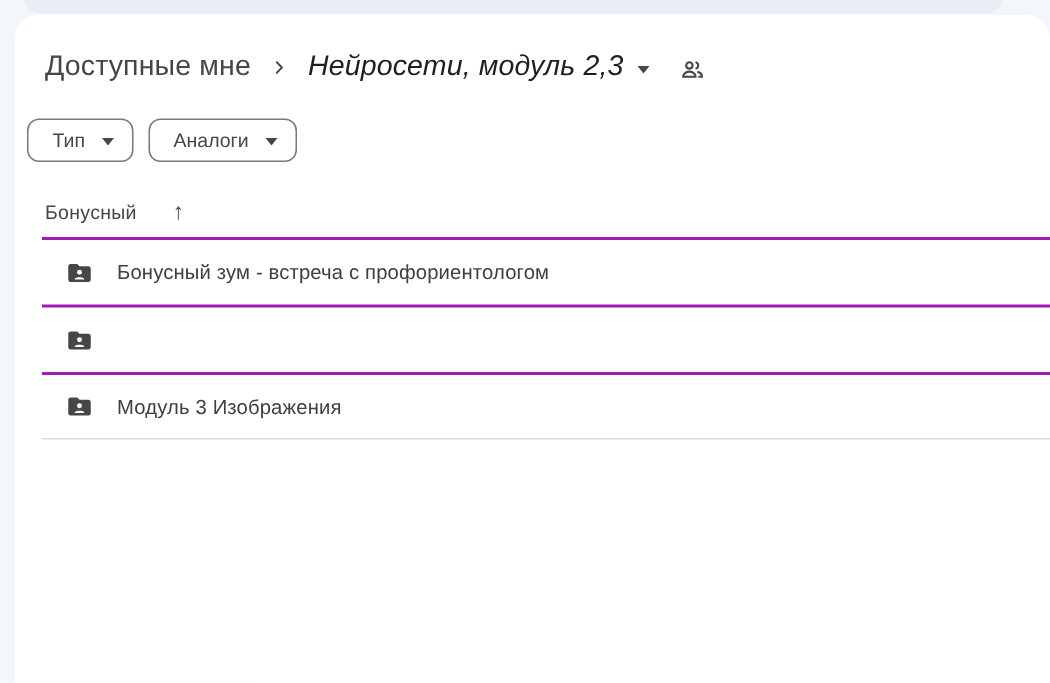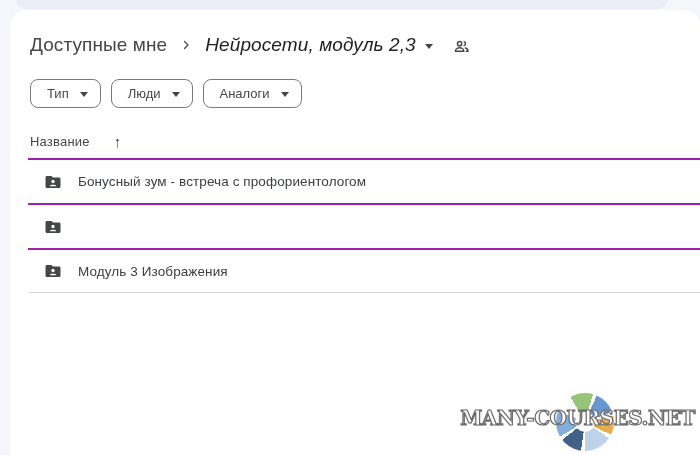--- a/index.html
+++ b/index.html
@@ -45,21 +45,21 @@
     border-left: 4.5px solid transparent;
     border-right: 4.5px solid transparent;
     border-top: 5.5px solid #444746;
     cursor: pointer;
   }
   .members-icon { margin-left: 19px; display: flex; align-items: center; cursor: pointer; margin-top: 2px; }
 
   
   .chips {
     position: absolute;
-    left: 20px; top: 69px;
+    left: 8px; top: 69px;
     display: flex; gap: 10px;
   }
   .chip {
     display: flex; align-items: center;
     height: 29px;
     padding: 0 12px 0 16px;
     background: #ffffff;
     border: 1px solid #767a79;
     border-radius: 8px;
     font-family: "Liberation Sans", sans-serif;
@@ -158,31 +158,27 @@
         </svg>
       </span>
     </div>
 
     <div class="chips">
       <button class="chip">
         <span>Тип</span>
         <span class="chip-caret"></span>
       </button>
       <button class="chip">
-        <span>Люди</span>
-        <span class="chip-caret"></span>
-      </button>
-      <button class="chip">
         <span>Аналоги</span>
         <span class="chip-caret"></span>
       </button>
     </div>
 
     <div class="list-header">
-      <span class="col-name">Название</span>
+      <span class="col-name">Бонусный</span>
       <span class="sort-arrow">↑</span>
     </div>
 
     <div class="rows">
 
       <div class="row">
         <span class="ficon">
           <svg width="18" height="18" viewBox="0 0 24 24">
             <path fill="#444746" d="M20 6h-8l-2-2H4c-1.1 0-2 .9-2 2v12c0 1.1.9 2 2 2h16c1.1 0 2-.9 2-2V8c0-1.1-.9-2-2-2z"></path>
             <circle cx="12" cy="11.3" r="2.2" fill="#ffffff"></circle>
@@ -210,18 +206,14 @@
             <circle cx="12" cy="11.3" r="2.2" fill="#ffffff"></circle>
             <path d="M7.8 17.3c0-2.1 8.4-2.1 8.4 0v.5H7.8z" fill="#ffffff"></path>
           </svg>
         </span>
         <span class="fname">Модуль 3 Изображения</span>
       </div>
 
     </div>
   </div>
 
-  <div class="watermark">
-    <div class="globe"></div>
-    <div class="wm-text">MANY-COURSES.NET</div>
-  </div>
 
 </div>
 
 </body></html>

